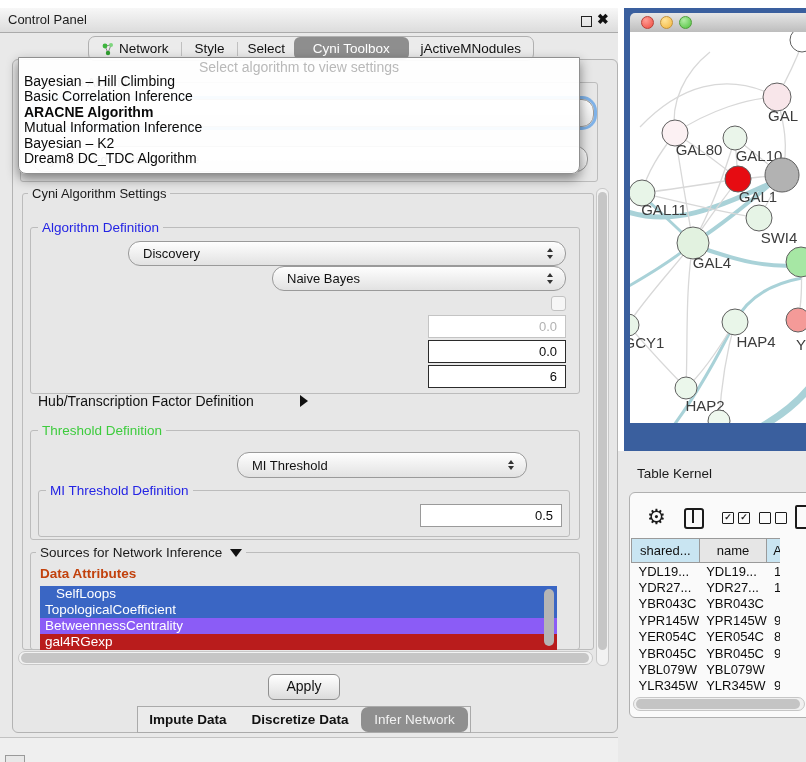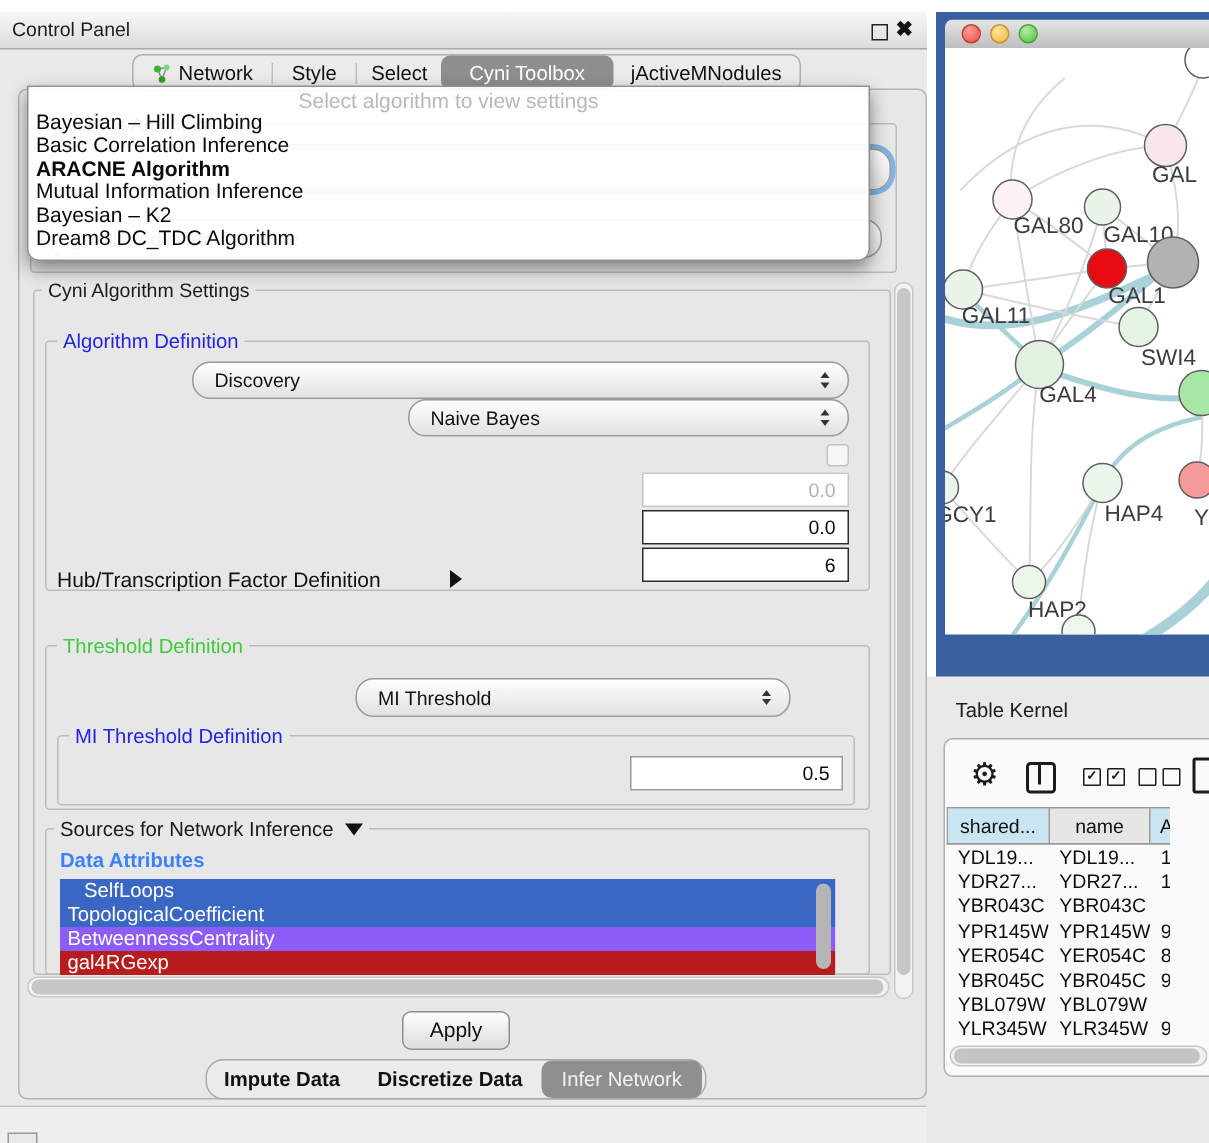--- a/index.html
+++ b/index.html
@@ -49,48 +49,48 @@
   .combo{border:1px solid #9a9a9a;border-radius:12px;background:linear-gradient(#fefefe,#e2e2e2);
       display:flex;align-items:center;box-sizing:border-box;z-index:3;}
   .combo .ctext{flex:1;font-size:13px;color:#111;padding-left:14px;}
   .combo .arrows{display:flex;flex-direction:column;align-items:center;margin-right:12px;}
   .arr-up{width:0;height:0;border-left:3.5px solid transparent;border-right:3.5px solid transparent;
       border-bottom:4.5px solid #333;margin-bottom:2.5px;}
   .arr-dn{width:0;height:0;border-left:3.5px solid transparent;border-right:3.5px solid transparent;
       border-top:4.5px solid #333;}
   .tfield{background:#fff;box-sizing:border-box;font-size:13px;text-align:right;z-index:3;}
   .tfield .v{display:block;padding:3px 8px 0 0;}
-  #hub-row{left:38px;top:378px;display:flex;align-items:center;z-index:3;gap:36px;}
+  #hub-row{left:38px;top:393px;display:flex;align-items:center;z-index:3;gap:36px;}
   #hub-label{font-size:14px;color:#111;}
   #hub-arrow{width:0;height:0;border-top:6px solid transparent;border-bottom:6px solid transparent;
       border-left:8px solid #111;margin-left:10px;}
   #thr-group{left:30px;top:430px;width:548px;height:108px;z-index:2;}
   #thr-title{left:38px;top:423px;color:#3ecc3e;font-size:13.5px;z-index:3;}
   #mithr-group{left:38px;top:490px;width:530px;height:45px;z-index:2;}
   #mithr-title{left:46px;top:483px;color:#2424e4;font-size:13.5px;z-index:3;}
   #src-group{left:30px;top:552px;width:548px;height:96px;z-index:2;}
   #src-title-wrap{left:36px;top:545px;z-index:3;display:flex;align-items:center;background:#e7e7e7;padding:0 4px;}
   #src-title{font-size:13.5px;color:#1a1a1a;}
   #src-arrow{width:0;height:0;border-left:6px solid transparent;border-right:6px solid transparent;
       border-top:8px solid #111;margin-left:8px;}
-  #attr-label{left:40px;top:566px;font-size:13.5px;font-weight:bold;color:#3b82f6;z-index:3;}
+  #attr-label{left:40px;top:566px;font-size:13.5px;font-weight:bold;color:#c2410c;z-index:3;}
   #attr-list{left:40px;top:586px;width:517px;height:64px;background:#fff;overflow:hidden;z-index:3;}
   .attr-item{height:16px;line-height:16px;font-size:13.5px;color:#fff;padding-left:5px;}
   #attr-scroll-thumb{left:544px;top:589px;width:10px;height:57px;background:#b5b5b5;border-radius:5px;z-index:4;}
   
   #v-scroll{left:596px;top:188px;width:13px;height:478px;background:#f2f2f2;border:1px solid #c8c8c8;
       border-radius:6px;z-index:3;box-sizing:border-box;}
   #v-thumb{left:598px;top:192px;width:9px;height:458px;background:#c6c6c6;border-radius:5px;z-index:4;}
   #h-scroll{left:18px;top:651px;width:575px;height:14px;background:#f2f2f2;border:1px solid #c8c8c8;
       border-radius:7px;z-index:3;box-sizing:border-box;}
   #h-thumb{left:21px;top:653px;width:568px;height:10px;background:#c6c6c6;border-radius:5px;z-index:4;}
   #apply-btn{left:268px;top:674px;width:70px;height:24px;border:1px solid #8f8f8f;border-radius:6px;
       background:linear-gradient(#fff,#dcdcdc);font-size:14px;color:#111;text-align:center;line-height:23px;z-index:3;}
   #bottom-tabs{left:137px;top:706px;width:332px;height:25px;background:#ebebeb;border:1px solid #aaa;
-      border-radius:12px;display:flex;align-items:center;z-index:3;}
+      border-radius:0;display:flex;align-items:center;z-index:3;}
   .btab{height:25px;display:flex;align-items:center;justify-content:center;font-size:13.5px;font-weight:bold;color:#111;box-sizing:border-box;}
   .btab.selected{background:#8f8f8f;color:#f2f2f2;border-radius:7px;font-weight:normal;}
   #corner-btn{left:5px;top:755px;width:18px;height:14px;border:1.5px solid #9a9a9a;background:#e8e8e8;z-index:2;}
   
   #net-window{left:624px;top:8px;width:190px;height:443px;background:#3a5f9e;z-index:2;}
   #net-titlebar{left:630px;top:13px;width:184px;height:19px;background:linear-gradient(#e6e6e6,#bdbdbd);
       border-radius:5px 0 0 0;border-bottom:1px solid #9a9a9a;z-index:3;}
   .light{position:absolute;top:16px;width:13px;height:13px;border-radius:50%;z-index:4;box-sizing:border-box;}
   #light-red{left:641px;background:radial-gradient(circle at 35% 30%,#ff9d95,#ee4b40);border:1px solid #b84038;}
   #light-yellow{left:660px;background:radial-gradient(circle at 35% 30%,#ffe49a,#f2b53b);border:1px solid #c2923a;}

